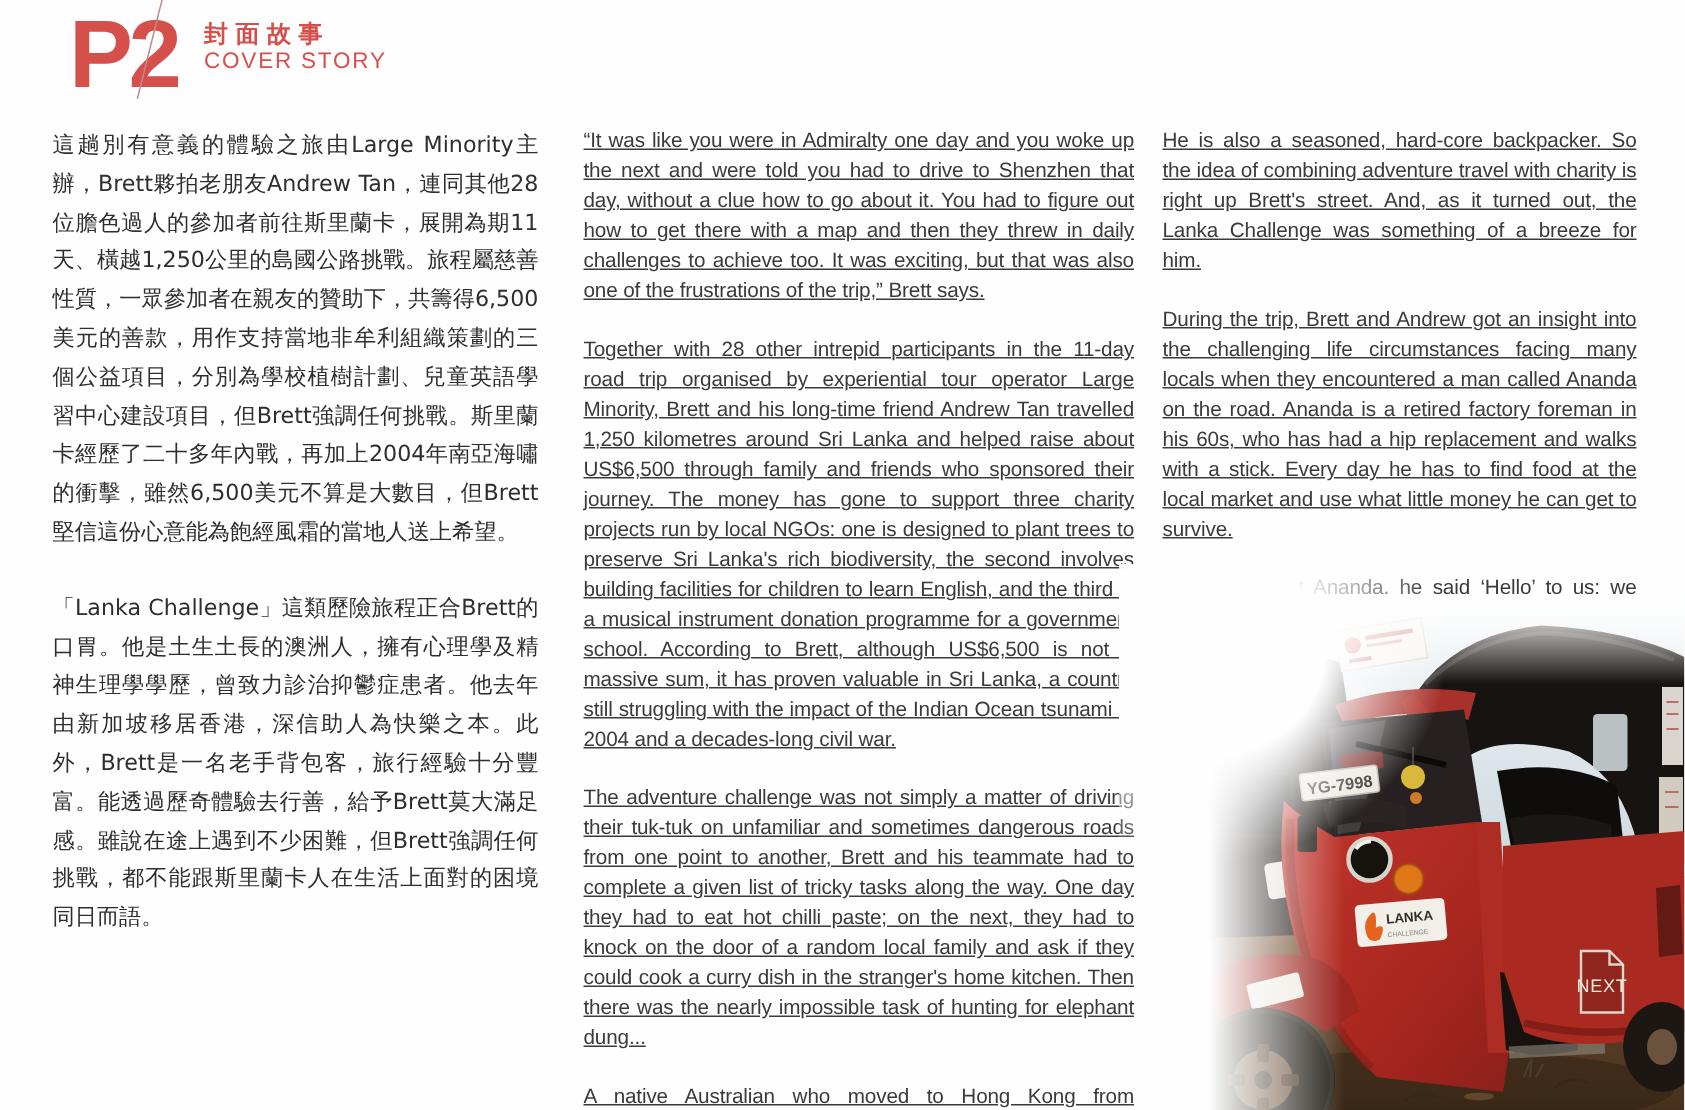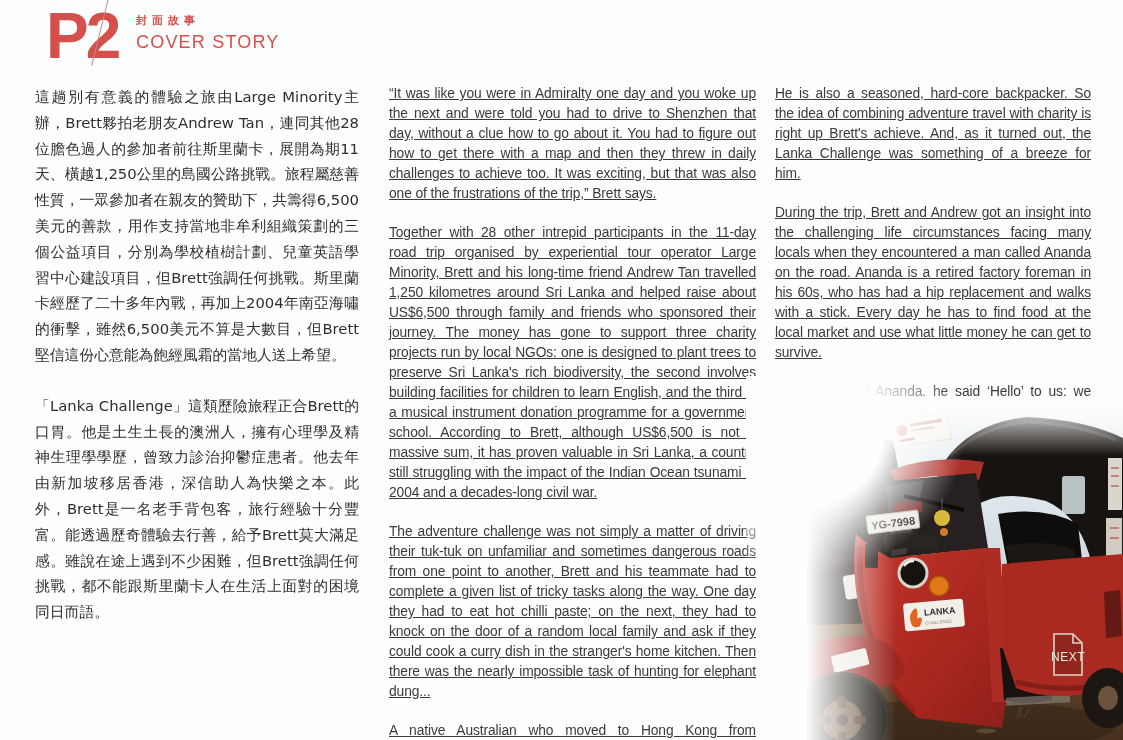--- a/index.html
+++ b/index.html
@@ -17,26 +17,26 @@
   .slash{
     position:absolute;left:86px;top:-2px;width:40px;height:70px;
   }
   .slash div{
     position:absolute;left:22px;top:0;width:0;height:70px;
     border-left:1.5px solid #c08a86;
     transform:rotate(14deg);transform-origin:top center;
   }
   .section-zh{
     position:absolute;left:136px;top:13px;
-    color:#d5504b;font-size:11px;font-weight:bold;letter-spacing:5px;
+    color:#d5504b;font-size:16px;font-weight:bold;letter-spacing:5px;
     font-family:"DejaVu Sans", sans-serif;
   }
   .section-en{
     position:absolute;left:136px;top:32px;
-    color:#d5504b;font-size:18px;letter-spacing:1.2px;
+    color:#d5504b;font-size:15px;letter-spacing:1.2px;
   }
   
   .col{position:absolute;text-align:justify;color:#343434;}
   .col p{margin:0;}
   .col-zh{
     left:35px;top:84px;width:324px;
     font-size:14.8px;line-height:25.8px;
     font-family:"DejaVu Sans", sans-serif;
     color:#2e2e2e;
   }
@@ -88,21 +88,21 @@
 </div>
 
 <div class="col col-en col-mid">
   <p>“It was like you were in Admiralty one day and you woke up the next and were told you had to drive to Shenzhen that day, without a clue how to go about it. You had to figure out how to get there with a map and then they threw in daily challenges to achieve too. It was exciting, but that was also one of the frustrations of the trip,” Brett says.</p>
   <p>Together with 28 other intrepid participants in the 11-day road trip organised by experiential tour operator Large Minority, Brett and his long-time friend Andrew Tan travelled 1,250 kilometres around Sri Lanka and helped raise about US$6,500 through family and friends who sponsored their journey. The money has gone to support three charity projects run by local NGOs: one is designed to plant trees to preserve Sri Lanka's rich biodiversity, the second involves building facilities for children to learn English, and the third is a musical instrument donation programme for a government school. According to Brett, although US$6,500 is not a massive sum, it has proven valuable in Sri Lanka, a country still struggling with the impact of the Indian Ocean tsunami in 2004 and a decades-long civil war.</p>
   <p>The adventure challenge was not simply a matter of driving their tuk-tuk on unfamiliar and sometimes dangerous roads from one point to another, Brett and his teammate had to complete a given list of tricky tasks along the way. One day they had to eat hot chilli paste; on the next, they had to knock on the door of a random local family and ask if they could cook a curry dish in the stranger's home kitchen. Then there was the nearly impossible task of hunting for elephant dung...</p>
   <p>A native Australian who moved to Hong Kong from Singapore last year, Brett has an educational background in psychology and psychophysiology and used to treat patients with depression. He says he always enjoys helping people and finds it extremely rewarding.</p>
 </div>
 
 <div class="col col-en col-right">
-  <p>He is also a seasoned, hard-core backpacker. So the idea of combining adventure travel with charity is right up Brett's achieve. And, as it turned out, the Lanka Challenge was something of a breeze for him.</p>
+  <p>He is also a seasoned, hard-core backpacker. So the idea of combining adventure travel with charity is right up Brett's street. And, as it turned out, the Lanka Challenge was something of a breeze for him.</p>
   <p>During the trip, Brett and Andrew got an insight into the challenging life circumstances facing many locals when they encountered a man called Ananda on the road. Ananda is a retired factory foreman in his 60s, who has had a hip replacement and walks with a stick. Every day he has to find food at the local market and use what little money he can get to survive.</p>
   <p>“When we met Ananda, he said ‘Hello’ to us; we were surprised, because he spoke great English.</p>
 </div>
 
 <div class="photo">
   <svg width="337" height="344" viewBox="0 0 337 344">
     <defs>
       <linearGradient id="sky" x1="0" y1="0" x2="0" y2="1">
         <stop offset="0" stop-color="#f2f5f6"></stop>
         <stop offset="0.5" stop-color="#dce5e9"></stop>

